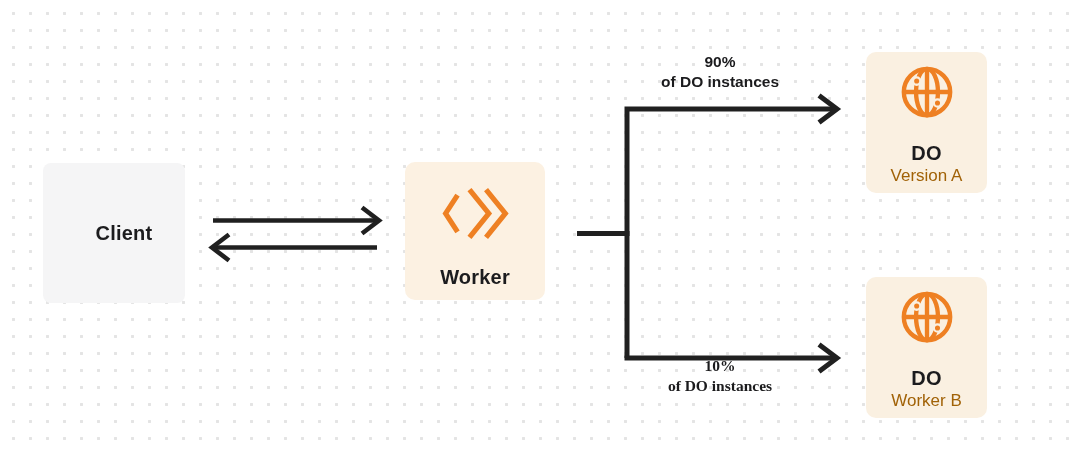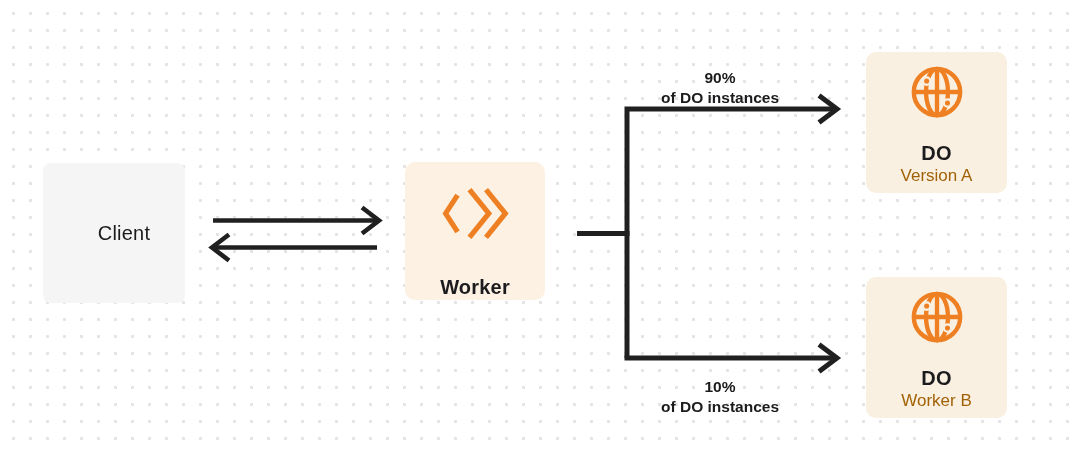--- a/index.html
+++ b/index.html
@@ -32,40 +32,40 @@
   }
   .client-box {
     left: 43px; top: 163px;
     width: 142px; height: 140px;
     background: #f5f5f6;
     border-radius: 8px;
     justify-content: center;
   }
   .client-box .node-label {
     font-size: 20px;
-    font-weight: 400;
+    font-weight: 700;
     letter-spacing: 0.2px;
     margin-left: 20px;
   }
   .worker-box {
     left: 405px; top: 162px;
     width: 140px; height: 138px;
     background: #fcf1e2;
     border-radius: 10px;
   }
   .worker-box .icon-wrap { margin-top: 22px; height: 57px; }
   .worker-box .node-label {
-    margin-top: 33px;
+    margin-top: 23px;
     font-size: 20px;
     font-weight: 700;
     line-height: 26px;
     letter-spacing: 0.2px;
   }
   .do-box {
-    width: 141px; height: 141px;
+    width: 121px; height: 141px;
     background: #faf0e1;
     border-radius: 10px;
   }
   .do-box-a { left: 866px; top: 52px; }
   .do-box-b { left: 866px; top: 277px; }
   .do-box .icon-wrap { margin-top: 12px; height: 56px; }
   .do-box .node-title {
     margin-top: 21px;
     font-size: 20px;
     font-weight: 700;
@@ -81,22 +81,22 @@
   .edge-label {
     position: absolute;
     left: 620px;
     width: 200px;
     text-align: center;
     font-size: 15.5px;
     font-weight: 700;
     line-height: 20px;
     color: #1b1b1d;
   }
-  .edge-label-90 { top: 68px; }
-  .edge-label-10 { top: 377px; }
+  .edge-label-90 { top: 52px; }
+  .edge-label-10 { top: 356px; font-family: Liberation Serif, serif; }
 </style>
 </head>
 <body>
 
 <div class="canvas">
 
   <svg class="connectors" viewBox="0 0 1072 452" xmlns="http://www.w3.org/2000/svg">
     <g stroke="#202020" fill="none" stroke-linecap="butt" stroke-linejoin="miter">
 
       <g>

